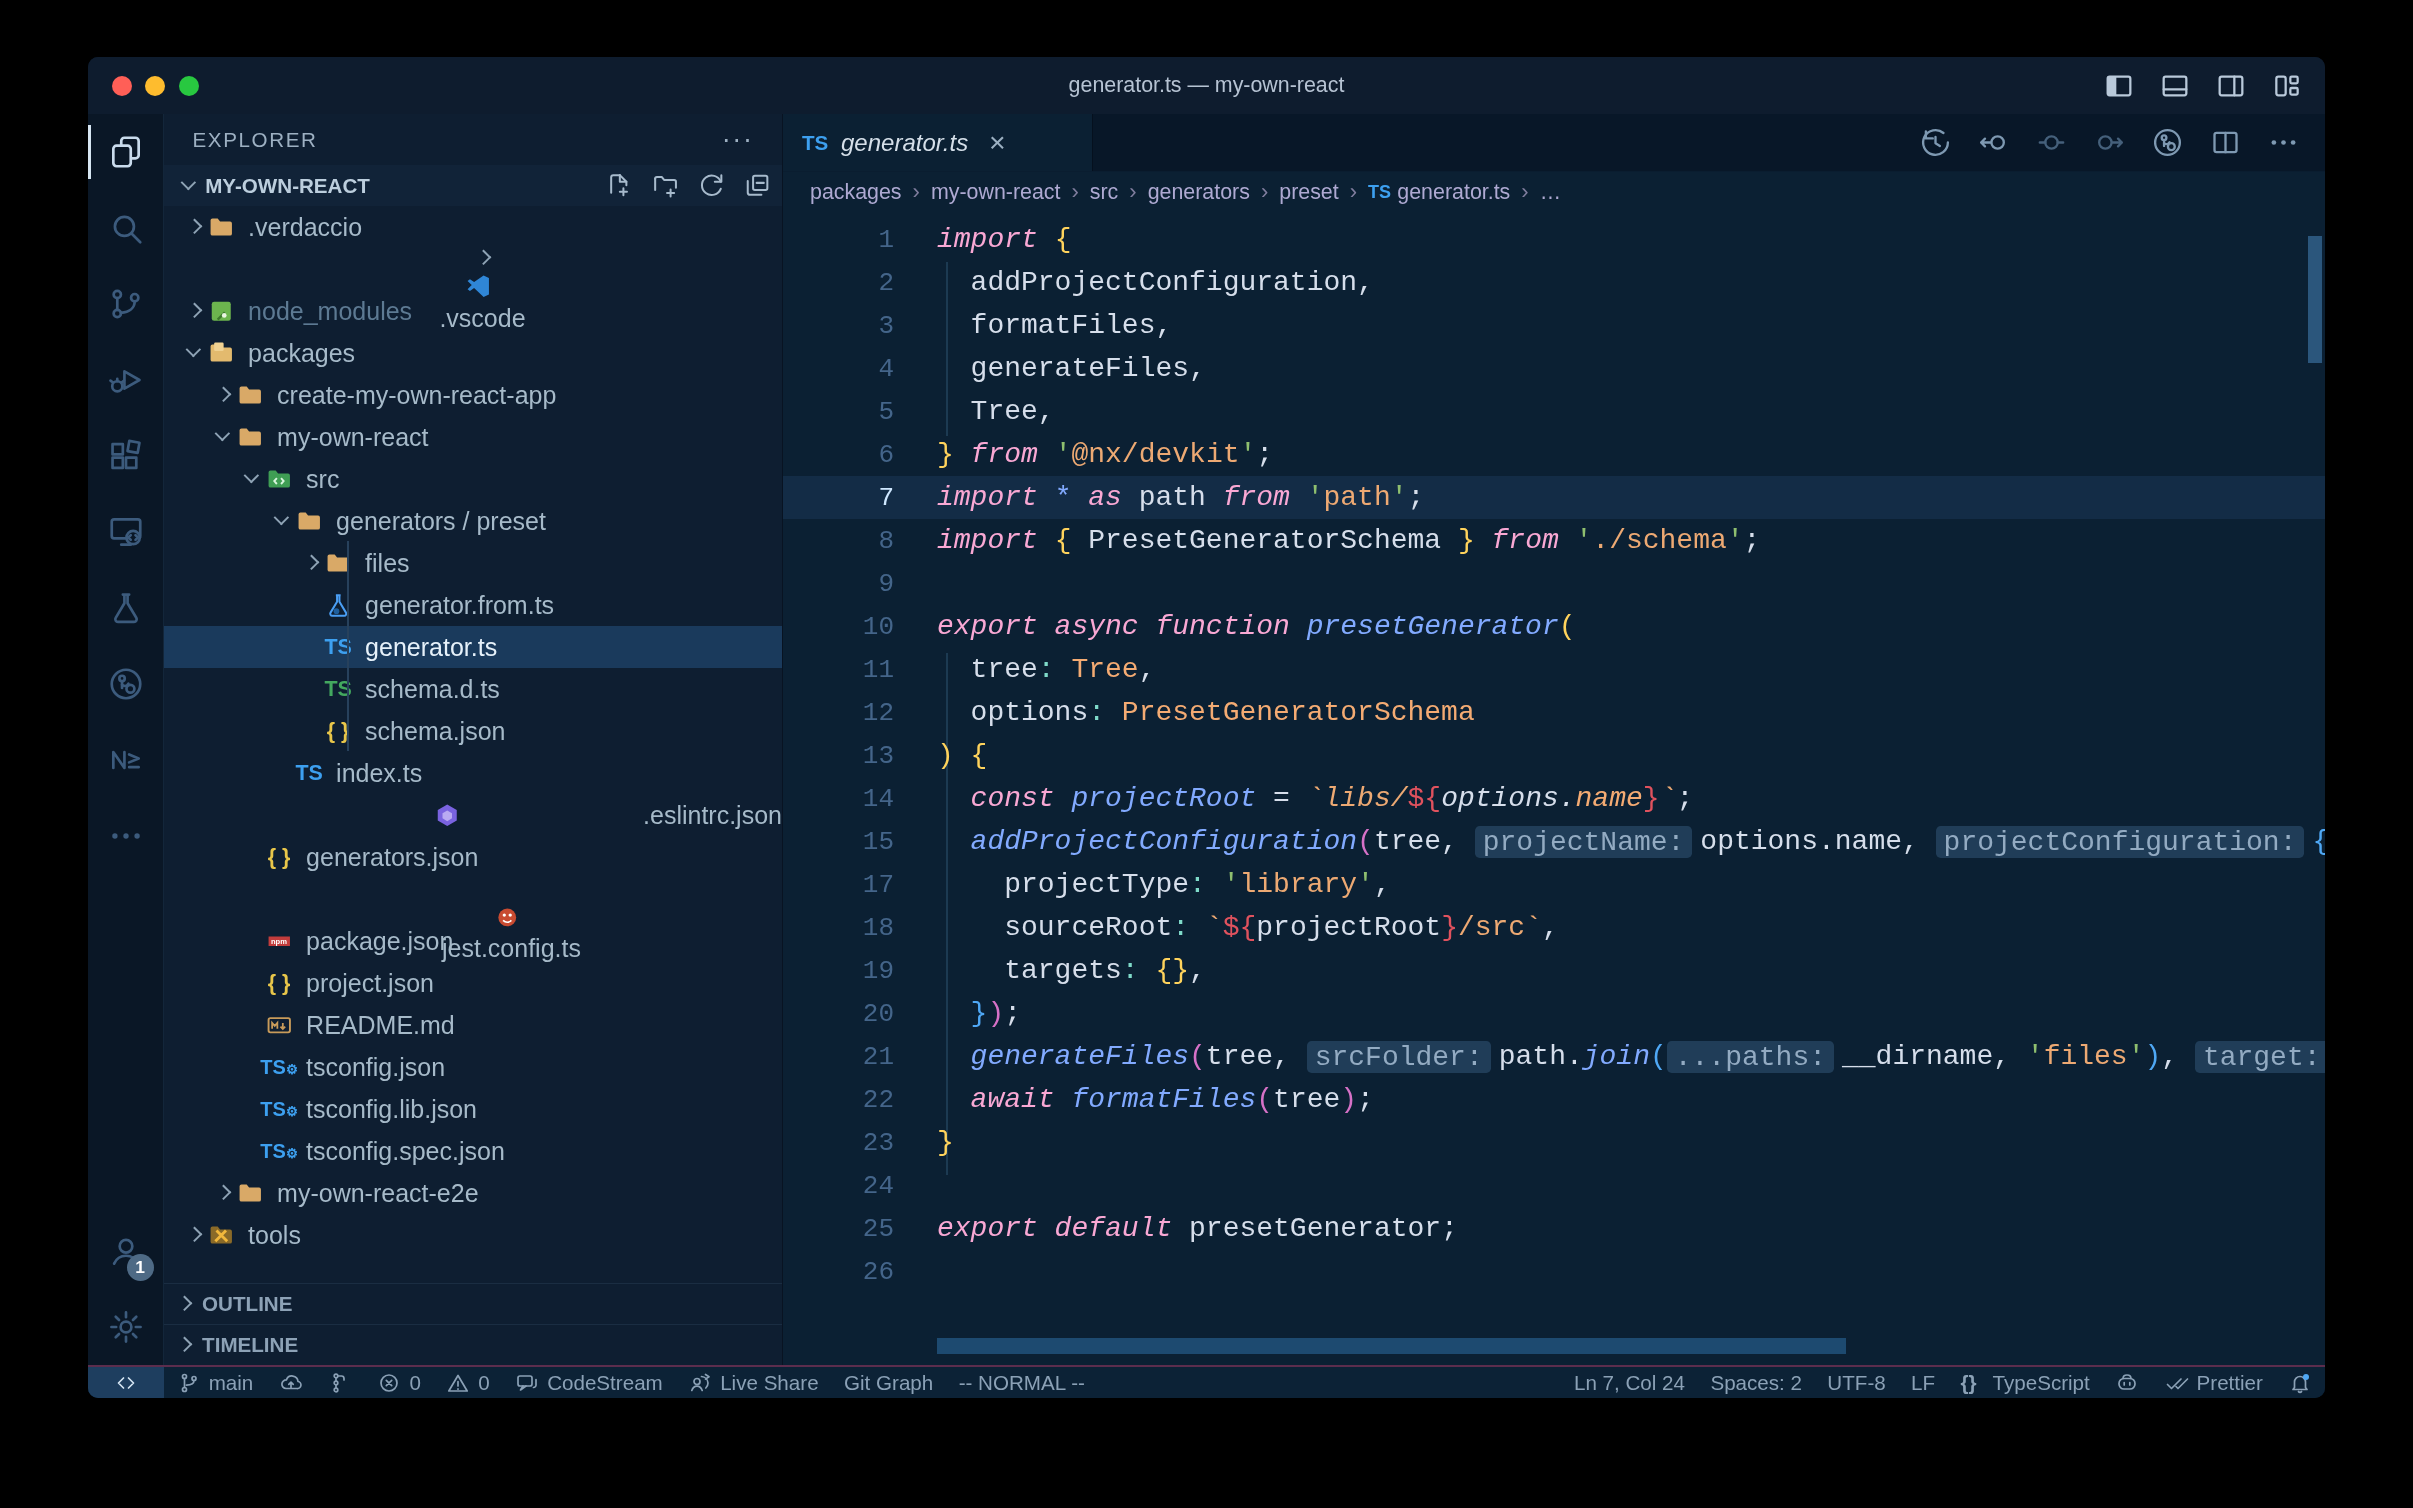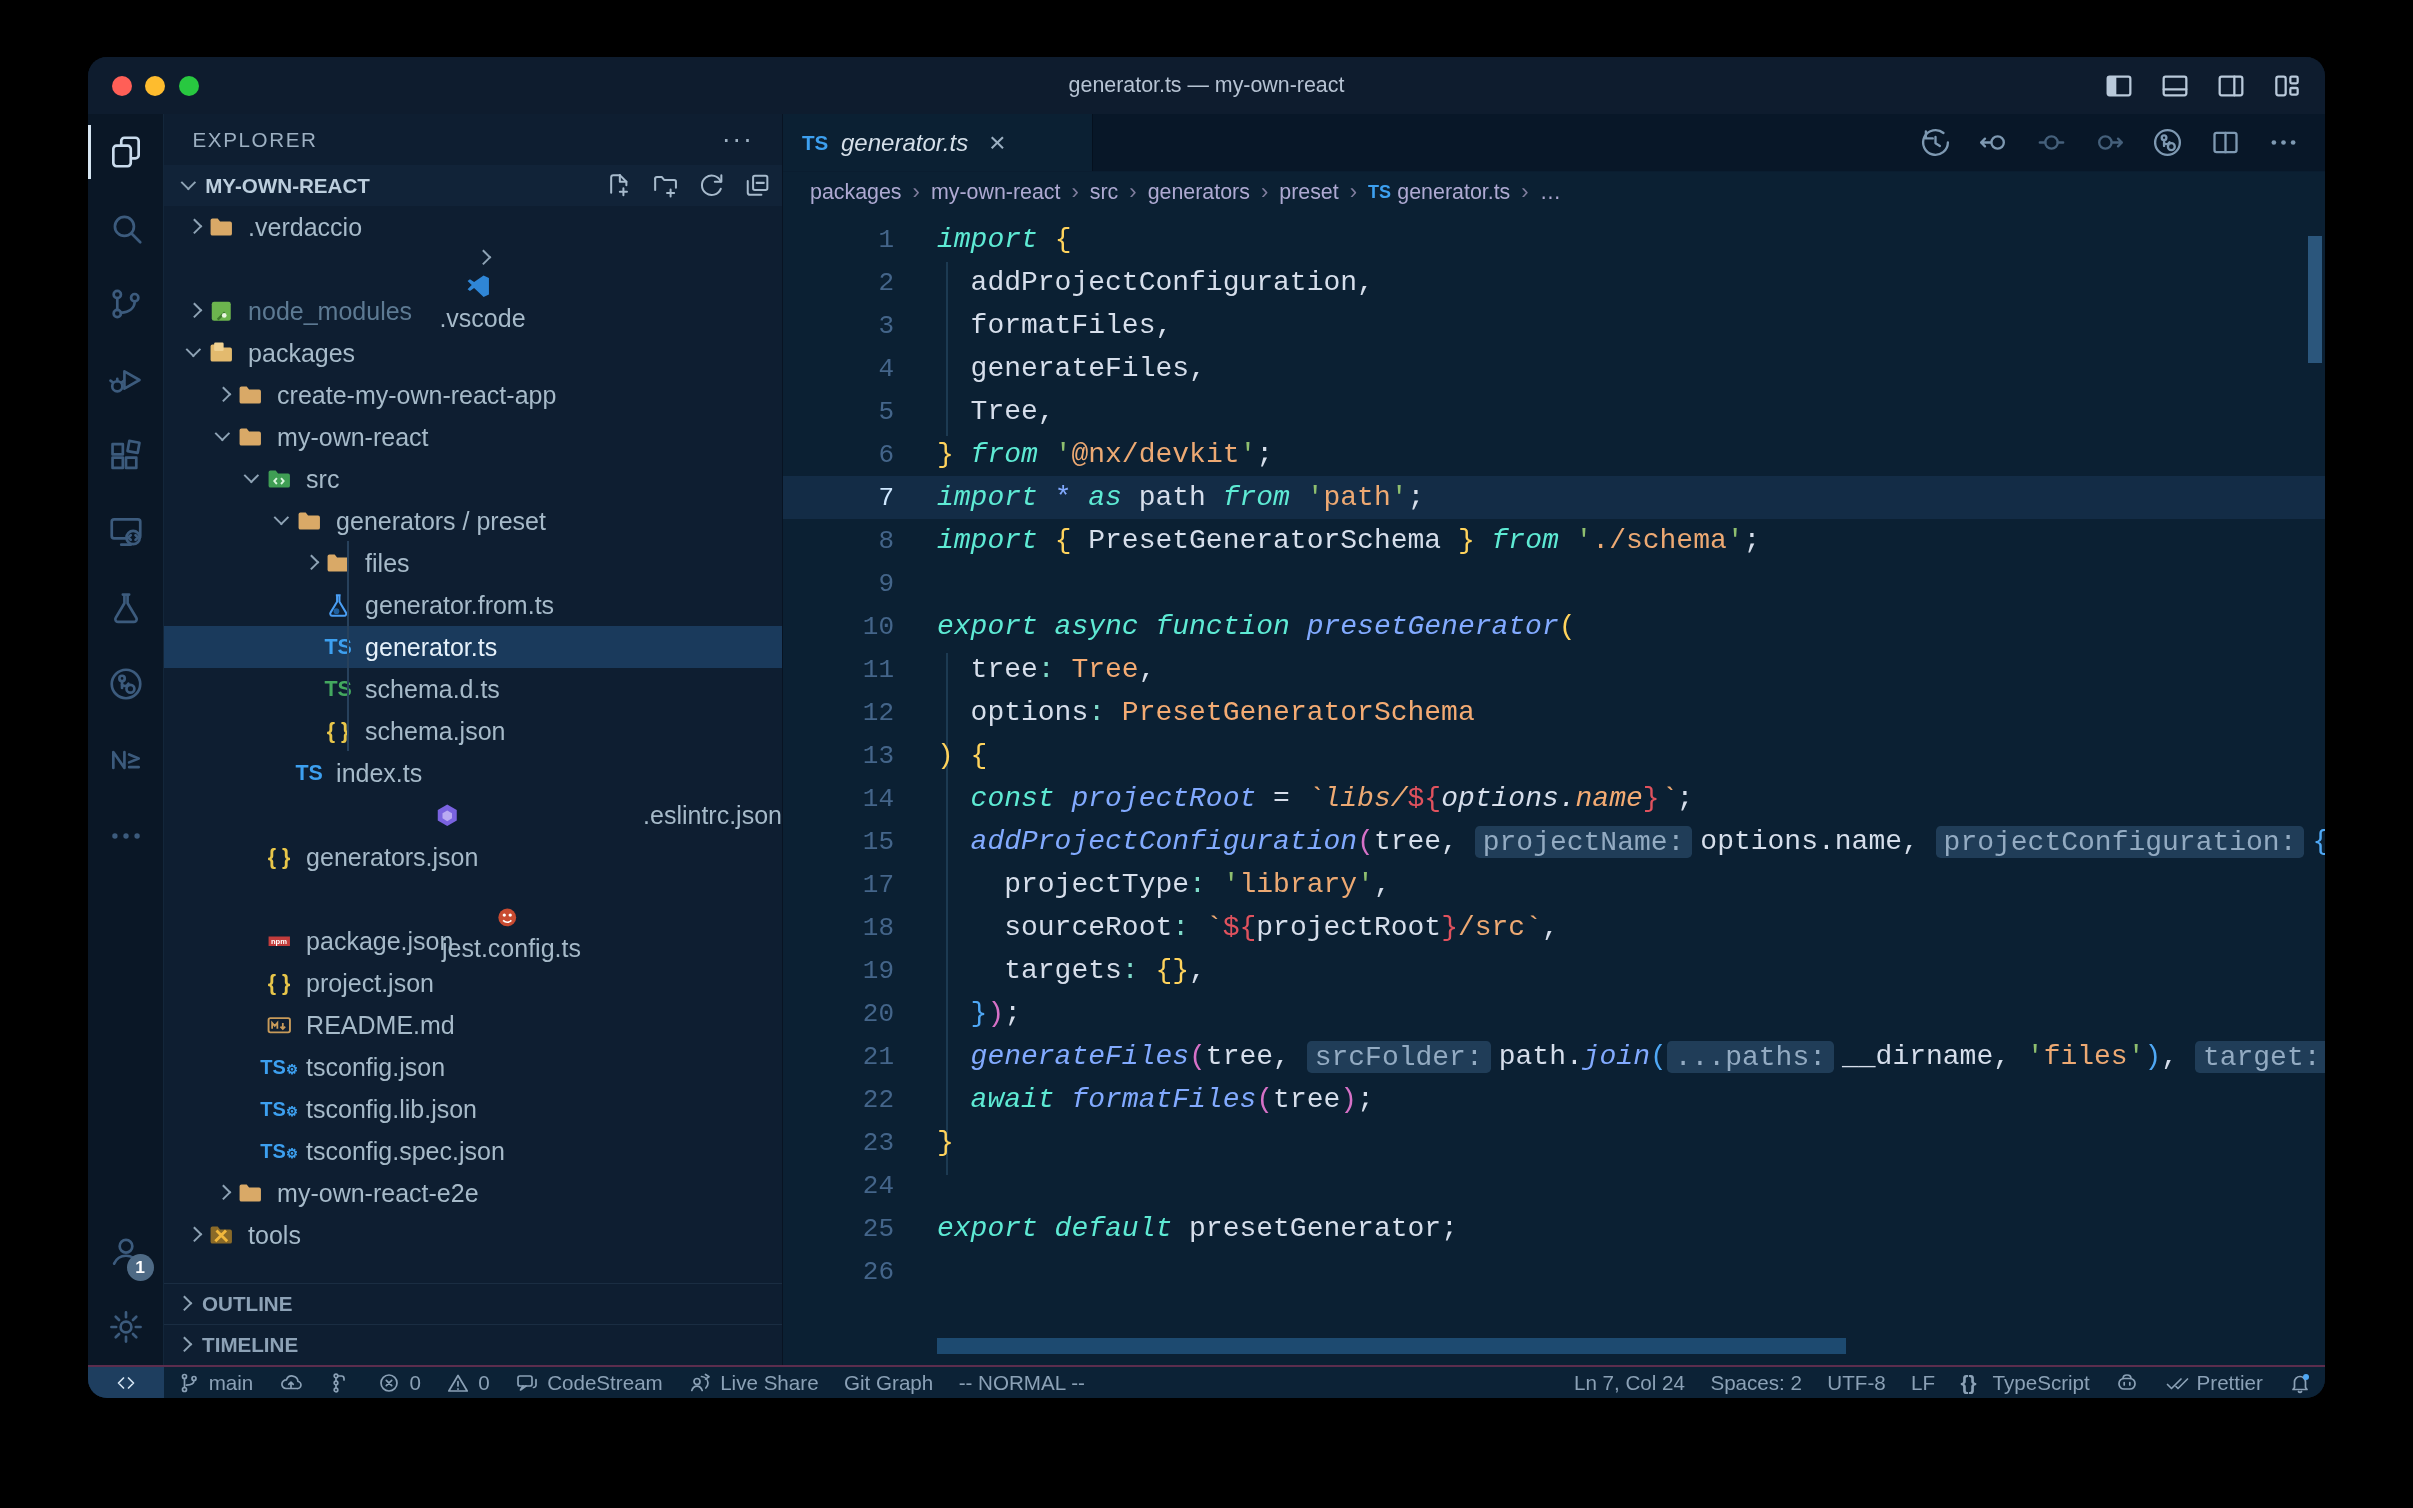--- a/index.html
+++ b/index.html
@@ -1,19 +1,19 @@
 <!DOCTYPE html>
 <html style="font-size:12.7px"><head>
 <meta charset="utf-8">
 <style>
   * { margin:0; padding:0; box-sizing:border-box; }
   html,body { width:2413px; height:1509px; background:#000; font-family:"Liberation Sans",sans-serif; overflow:hidden; }
 
   .window { position:absolute; left:88px; top:57px; width:2237px; height:1341px;
-    background:#0d1b2c; border-radius:19px; overflow:hidden; display:flex; flex-direction:column;
+    background:#0d1b2c; border-radius:10px; overflow:hidden; display:flex; flex-direction:column;
     box-shadow:0 32px 95px rgba(0,0,0,.8); }
 
   
   .titlebar { height:57px; flex:0 0 57px; display:flex; align-items:center; justify-content:center; position:relative; background:#0e1c2e; }
   .traffic { position:absolute; left:24px; top:0; height:100%; display:flex; align-items:center; gap:13.4px; }
   .tl { width:20px; height:20px; border-radius:50%; }
   .tl.red{ background:#ff5f57; } .tl.yel{ background:#febc2e; } .tl.grn{ background:#28c840; }
   .win-title { color:#b6c3d3; font-size:21.4px; }
   .tb-icons { position:absolute; right:22px; top:0; height:100%; display:flex; align-items:center; gap:24px; color:#b9c9da; }
   .tb-icons .ico { width:32px; height:32px; }
@@ -71,21 +71,21 @@
   .bc-ts { color:#3da0f0; font-weight:bold; font-size:18px; }
 
   .code { flex:1; position:relative; overflow:hidden; padding-top:6.3px; font-family:"Liberation Mono","DejaVu Sans Mono",monospace; }
   .cline { height:43px; display:flex; align-items:center; position:relative; }
   .cline.cur { background:rgba(28,60,94,.45); }
   .lnum { width:111px; flex:0 0 111px; text-align:right; color:#44658a; font-size:26px; }
   .lnum-pad { flex:0 0 43px; }
   .ctext { font-size:28px; white-space:pre; }
   .indent-guide { position:absolute; width:1.6px; background:#1c3a52; left:163px; }
 
-  .k{color:#5eead4;font-style:italic} .f{color:#82aaff;font-style:italic} .b{color:#82aaff}
+  .k{color:#f9a8d4;font-style:italic} .f{color:#82aaff;font-style:italic} .b{color:#82aaff}
   .w{color:#d6deeb} .wi{color:#d6deeb;font-style:italic}
   .s{color:#eda973} .si{color:#eda973;font-style:italic}
   .t{color:#f4ab73} .ti{color:#f4ab73;font-style:italic}
   .g{color:#ffd35c} .o{color:#d671c7} .sk{color:#4fa8f5} .r{color:#e0525e}
   .c{color:#7fdbca} .q{color:#8fbf6f}
   .h{background:#203d58;color:#93abc2;border-radius:4.7px;padding:0.8px 8px;margin-right:8px;}
 
   .vscroll { position:absolute; right:3.2px; top:24px; width:14.2px; height:127px; background:#2b567c; }
   .hscroll { position:absolute; left:154px; bottom:11px; width:909px; height:16px; background:#1d4a70; }
 

